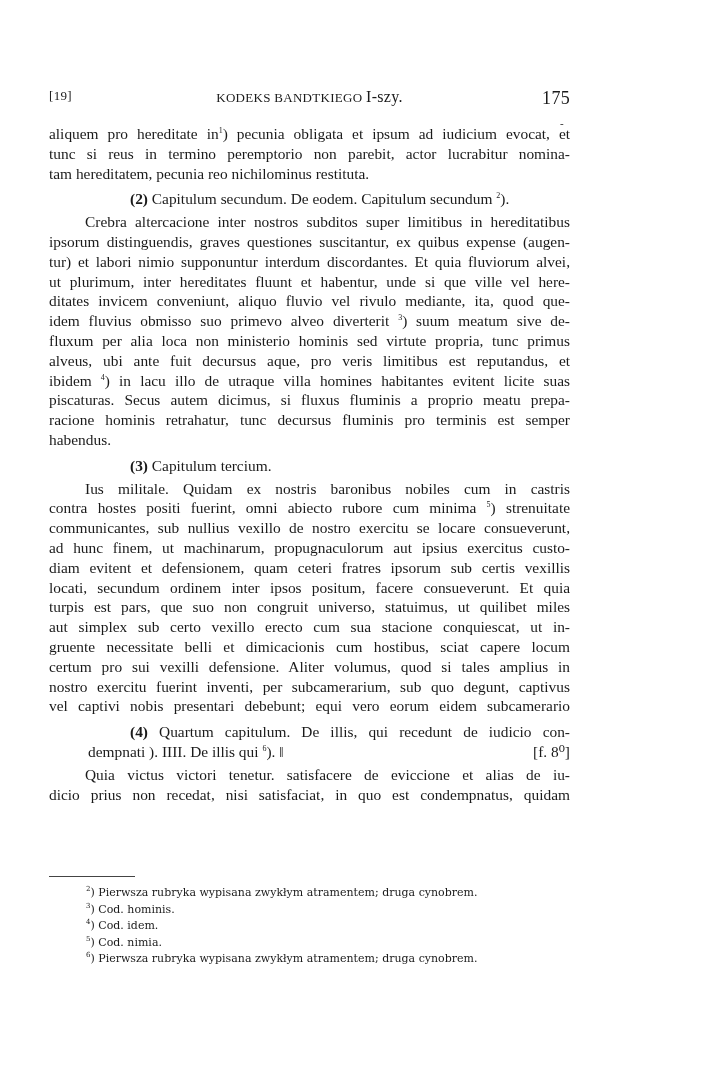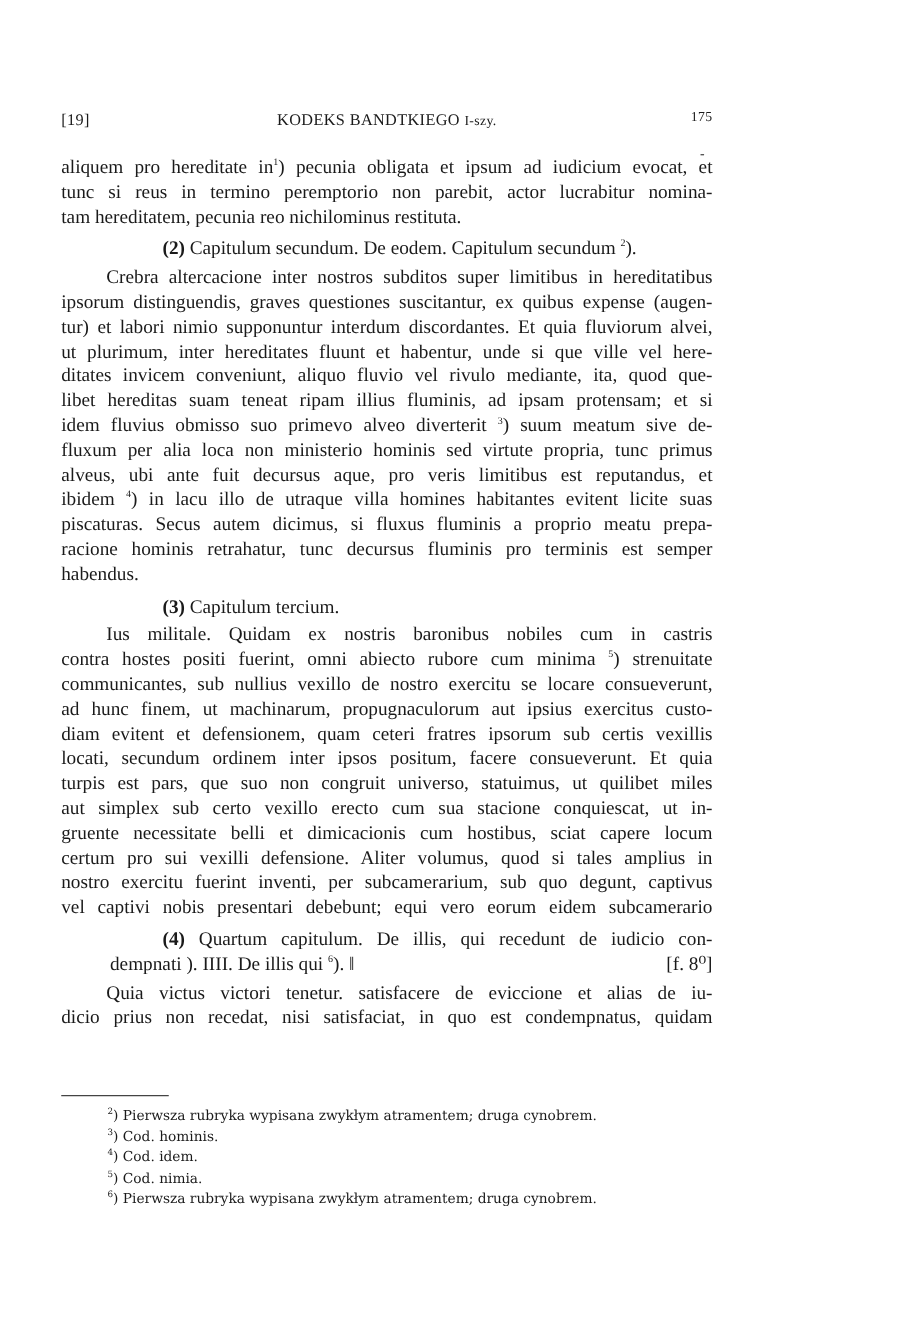--- a/index.html
+++ b/index.html
@@ -3,22 +3,22 @@
 <meta charset="utf-8">
 <style>
   html, body { margin: 0; padding: 0; background: #ffffff; }
   body { width: 720px; height: 1072px; position: relative; overflow: hidden;
          font-family: "Liberation Serif", "DejaVu Serif", serif; color: #1a1a1a; }
   .page { position: absolute; left: 0; top: 0; width: 720px; height: 1008px; }
   .header { position: absolute; top: 88px; left: 49px; width: 521px; height: 20px;
             font-size: 13px; letter-spacing: 0.3px; }
   .header .left { position: absolute; left: 0; top: 0; }
   .header .center { position: absolute; left: 0; right: 0; text-align: center; top: 0; }
-  .header .right { position: absolute; right: 0; top: 0; font-size: 11px; }
-  .center .small { font-size: 11px; }
+  .header .right { position: absolute; right: 0; top: 0; font-size: 18px; }
+  .center .small { font-size: 16px; }
   .mark { position: absolute; top: 117px; left: 560px; font-size: 11px; }
   .body { position: absolute; left: 49px; top: 124px; width: 521px;
           font-size: 15.4px; line-height: 19.8px; text-align: justify; }
   .line { display: block; white-space: nowrap; text-align: justify; text-align-last: justify; height: 19.8px; }
   .line.last { text-align-last: left; }
   .indent { padding-left: 36px; }
   .heading { display: block; white-space: nowrap; height: 19.8px; padding-left: 81px; margin-top: 6px; margin-bottom: 3px; }
   .heading4 { padding-left: 81px; }
   .heading4b { padding-left: 39px; position: relative; }
   .folio { position: absolute; right: 0; top: 0; }
@@ -48,21 +48,20 @@
     <span class="line">tunc si reus in termino peremptorio non parebit, actor lucrabitur nomina-</span>
     <span class="line last">tam hereditatem, pecunia reo nichilominus restituta.</span>
 
     <span class="heading"><span class="num">(2)</span><span> Capitulum secundum. De eodem. Capitulum secundum </span><sup>2</sup><span>).</span></span>
 
     <span class="line indent">Crebra altercacione inter nostros subditos super limitibus in hereditatibus</span>
     <span class="line">ipsorum distinguendis, graves questiones suscitantur, ex quibus expense (augen-</span>
     <span class="line">tur) et labori nimio supponuntur interdum discordantes. Et quia fluviorum alvei,</span>
     <span class="line">ut plurimum, inter hereditates fluunt et habentur, unde si que ville vel here-</span>
     <span class="line">ditates invicem conveniunt, aliquo fluvio vel rivulo mediante, ita, quod que-</span>
-    <span class="line">libet hereditas suam teneat ripam illius fluminis, ad ipsam protensam; et si</span>
     <span class="line"><span>idem fluvius obmisso suo primevo alveo diverterit </span><sup>3</sup><span>) suum meatum sive de-</span></span>
     <span class="line">fluxum per alia loca non ministerio hominis sed virtute propria, tunc primus</span>
     <span class="line">alveus, ubi ante fuit decursus aque, pro veris limitibus est reputandus, et</span>
     <span class="line"><span>ibidem </span><sup>4</sup><span>) in lacu illo de utraque villa homines habitantes evitent licite suas</span></span>
     <span class="line">piscaturas. Secus autem dicimus, si fluxus fluminis a proprio meatu prepa-</span>
     <span class="line">racione hominis retrahatur, tunc decursus fluminis pro terminis est semper</span>
     <span class="line last">habendus.</span>
 
     <span class="heading"><span class="num">(3)</span><span> Capitulum tercium.</span></span>
 

